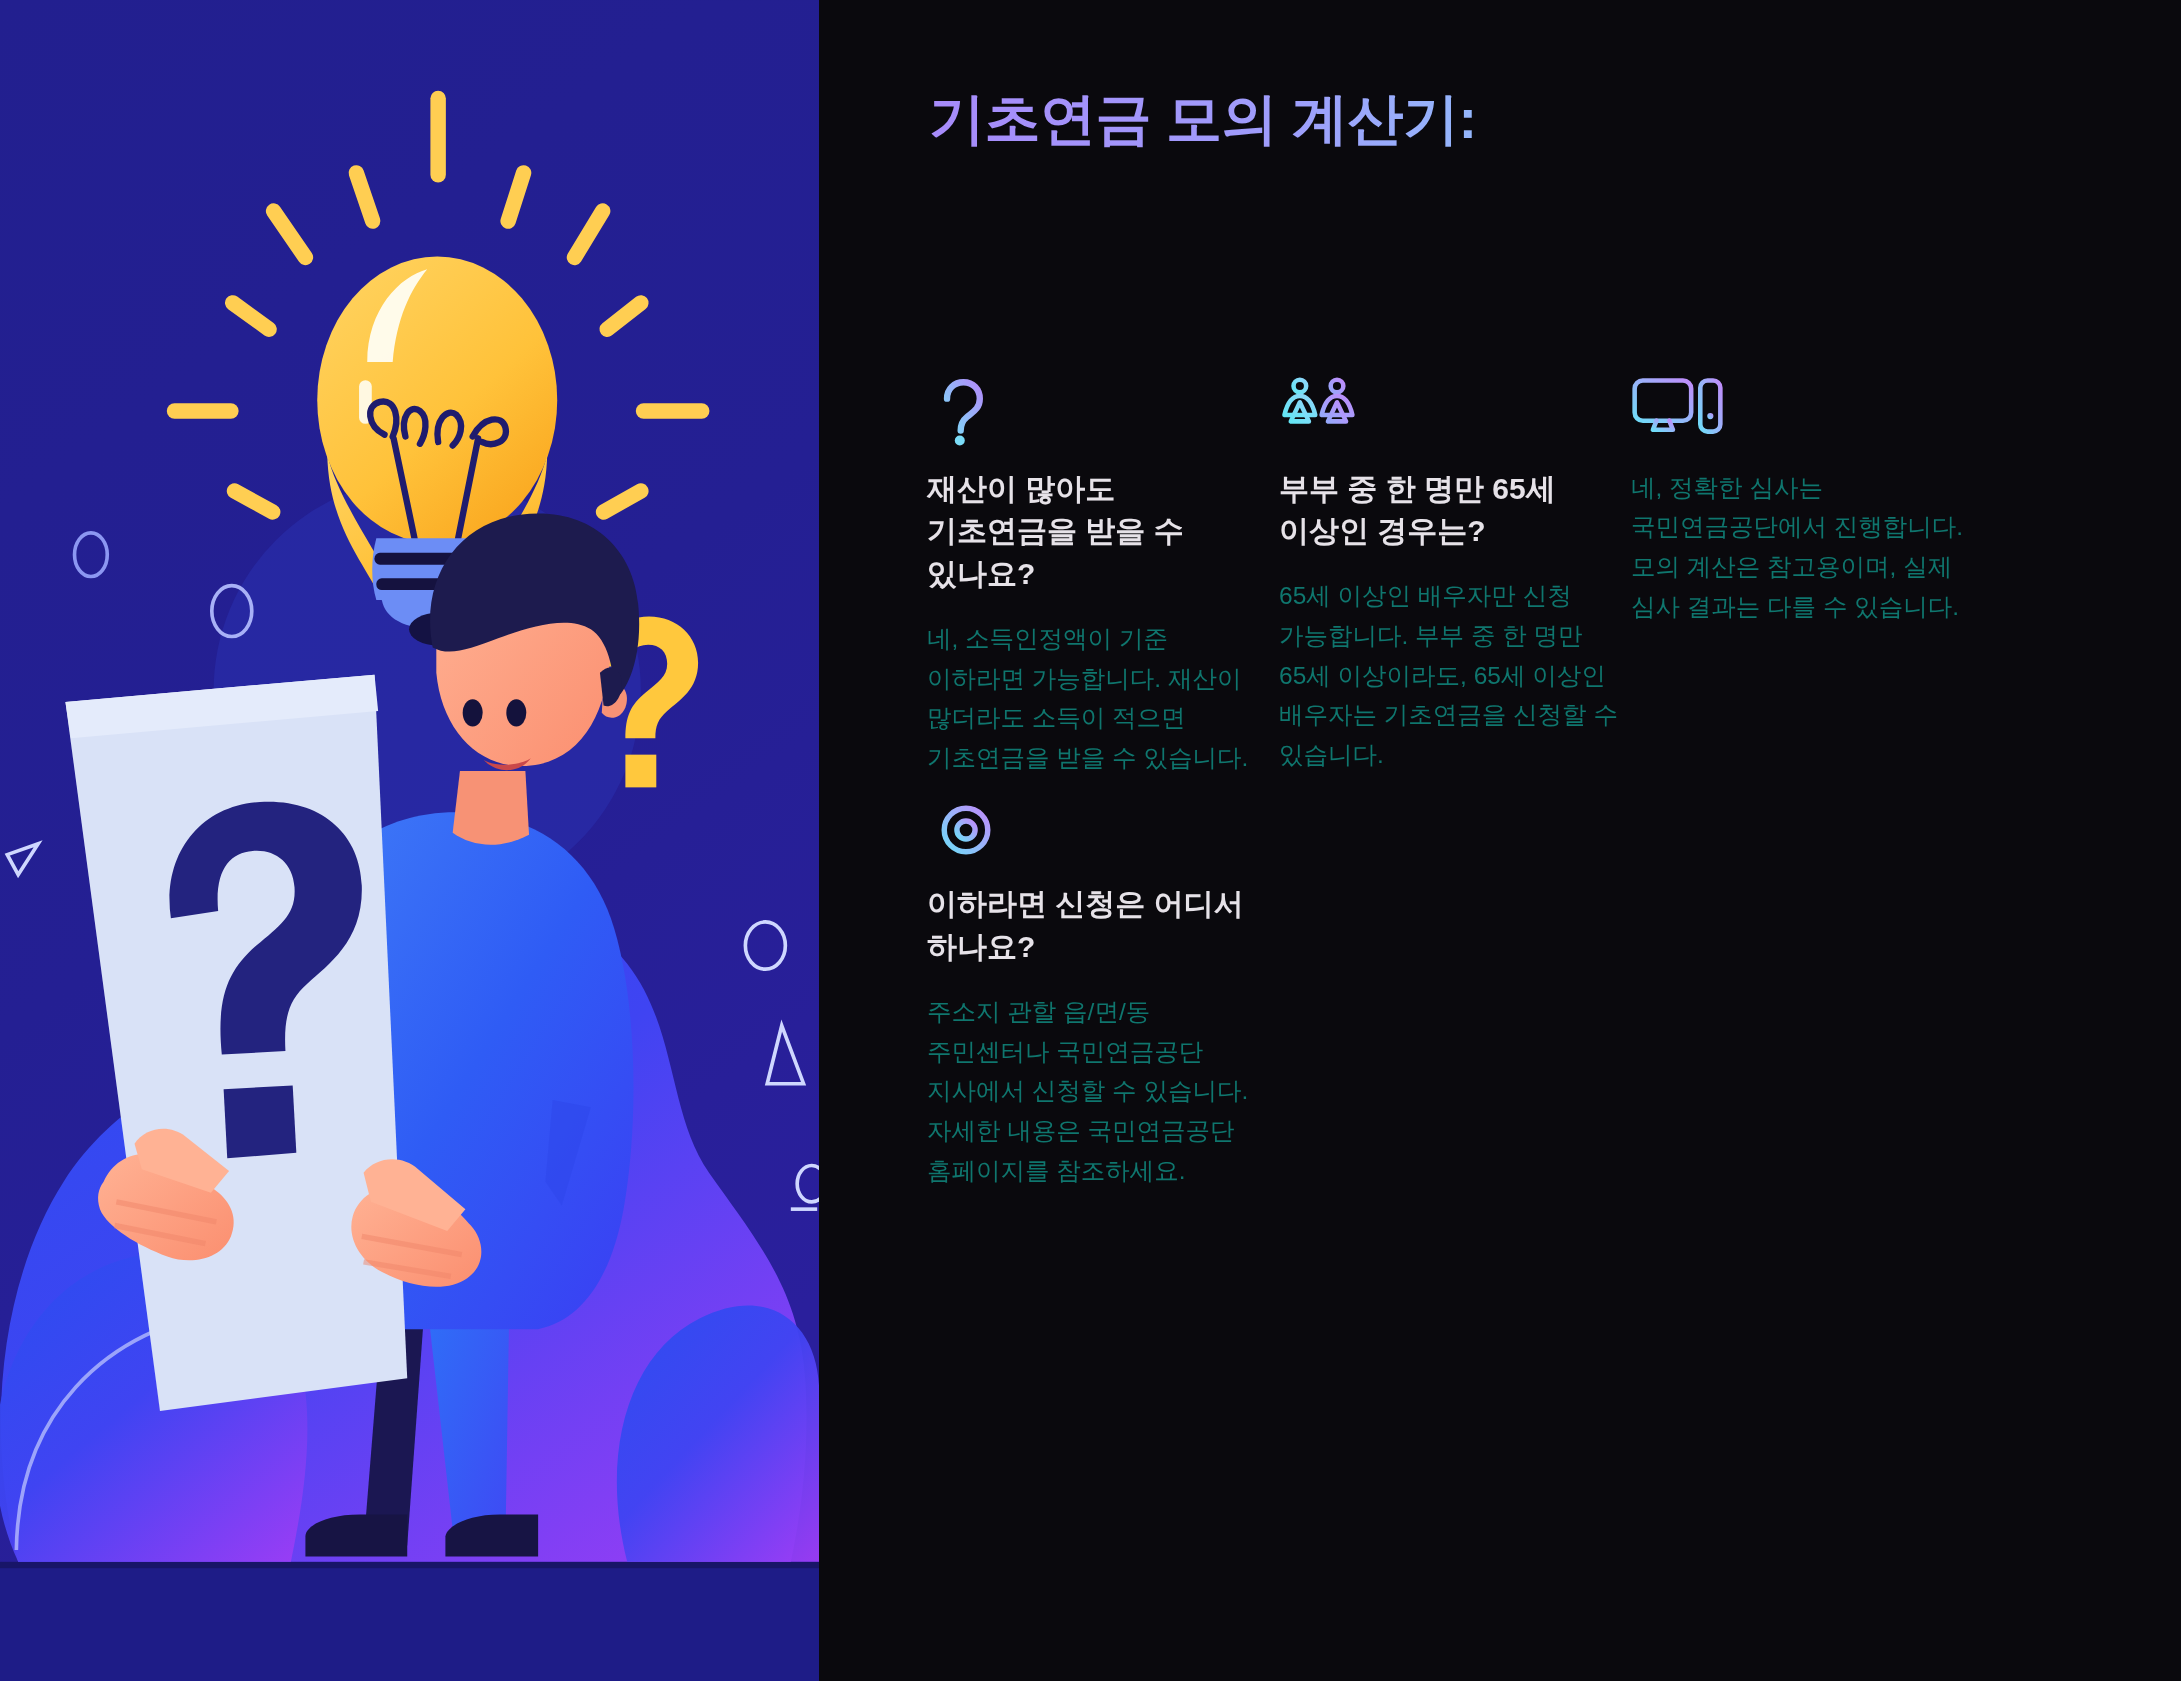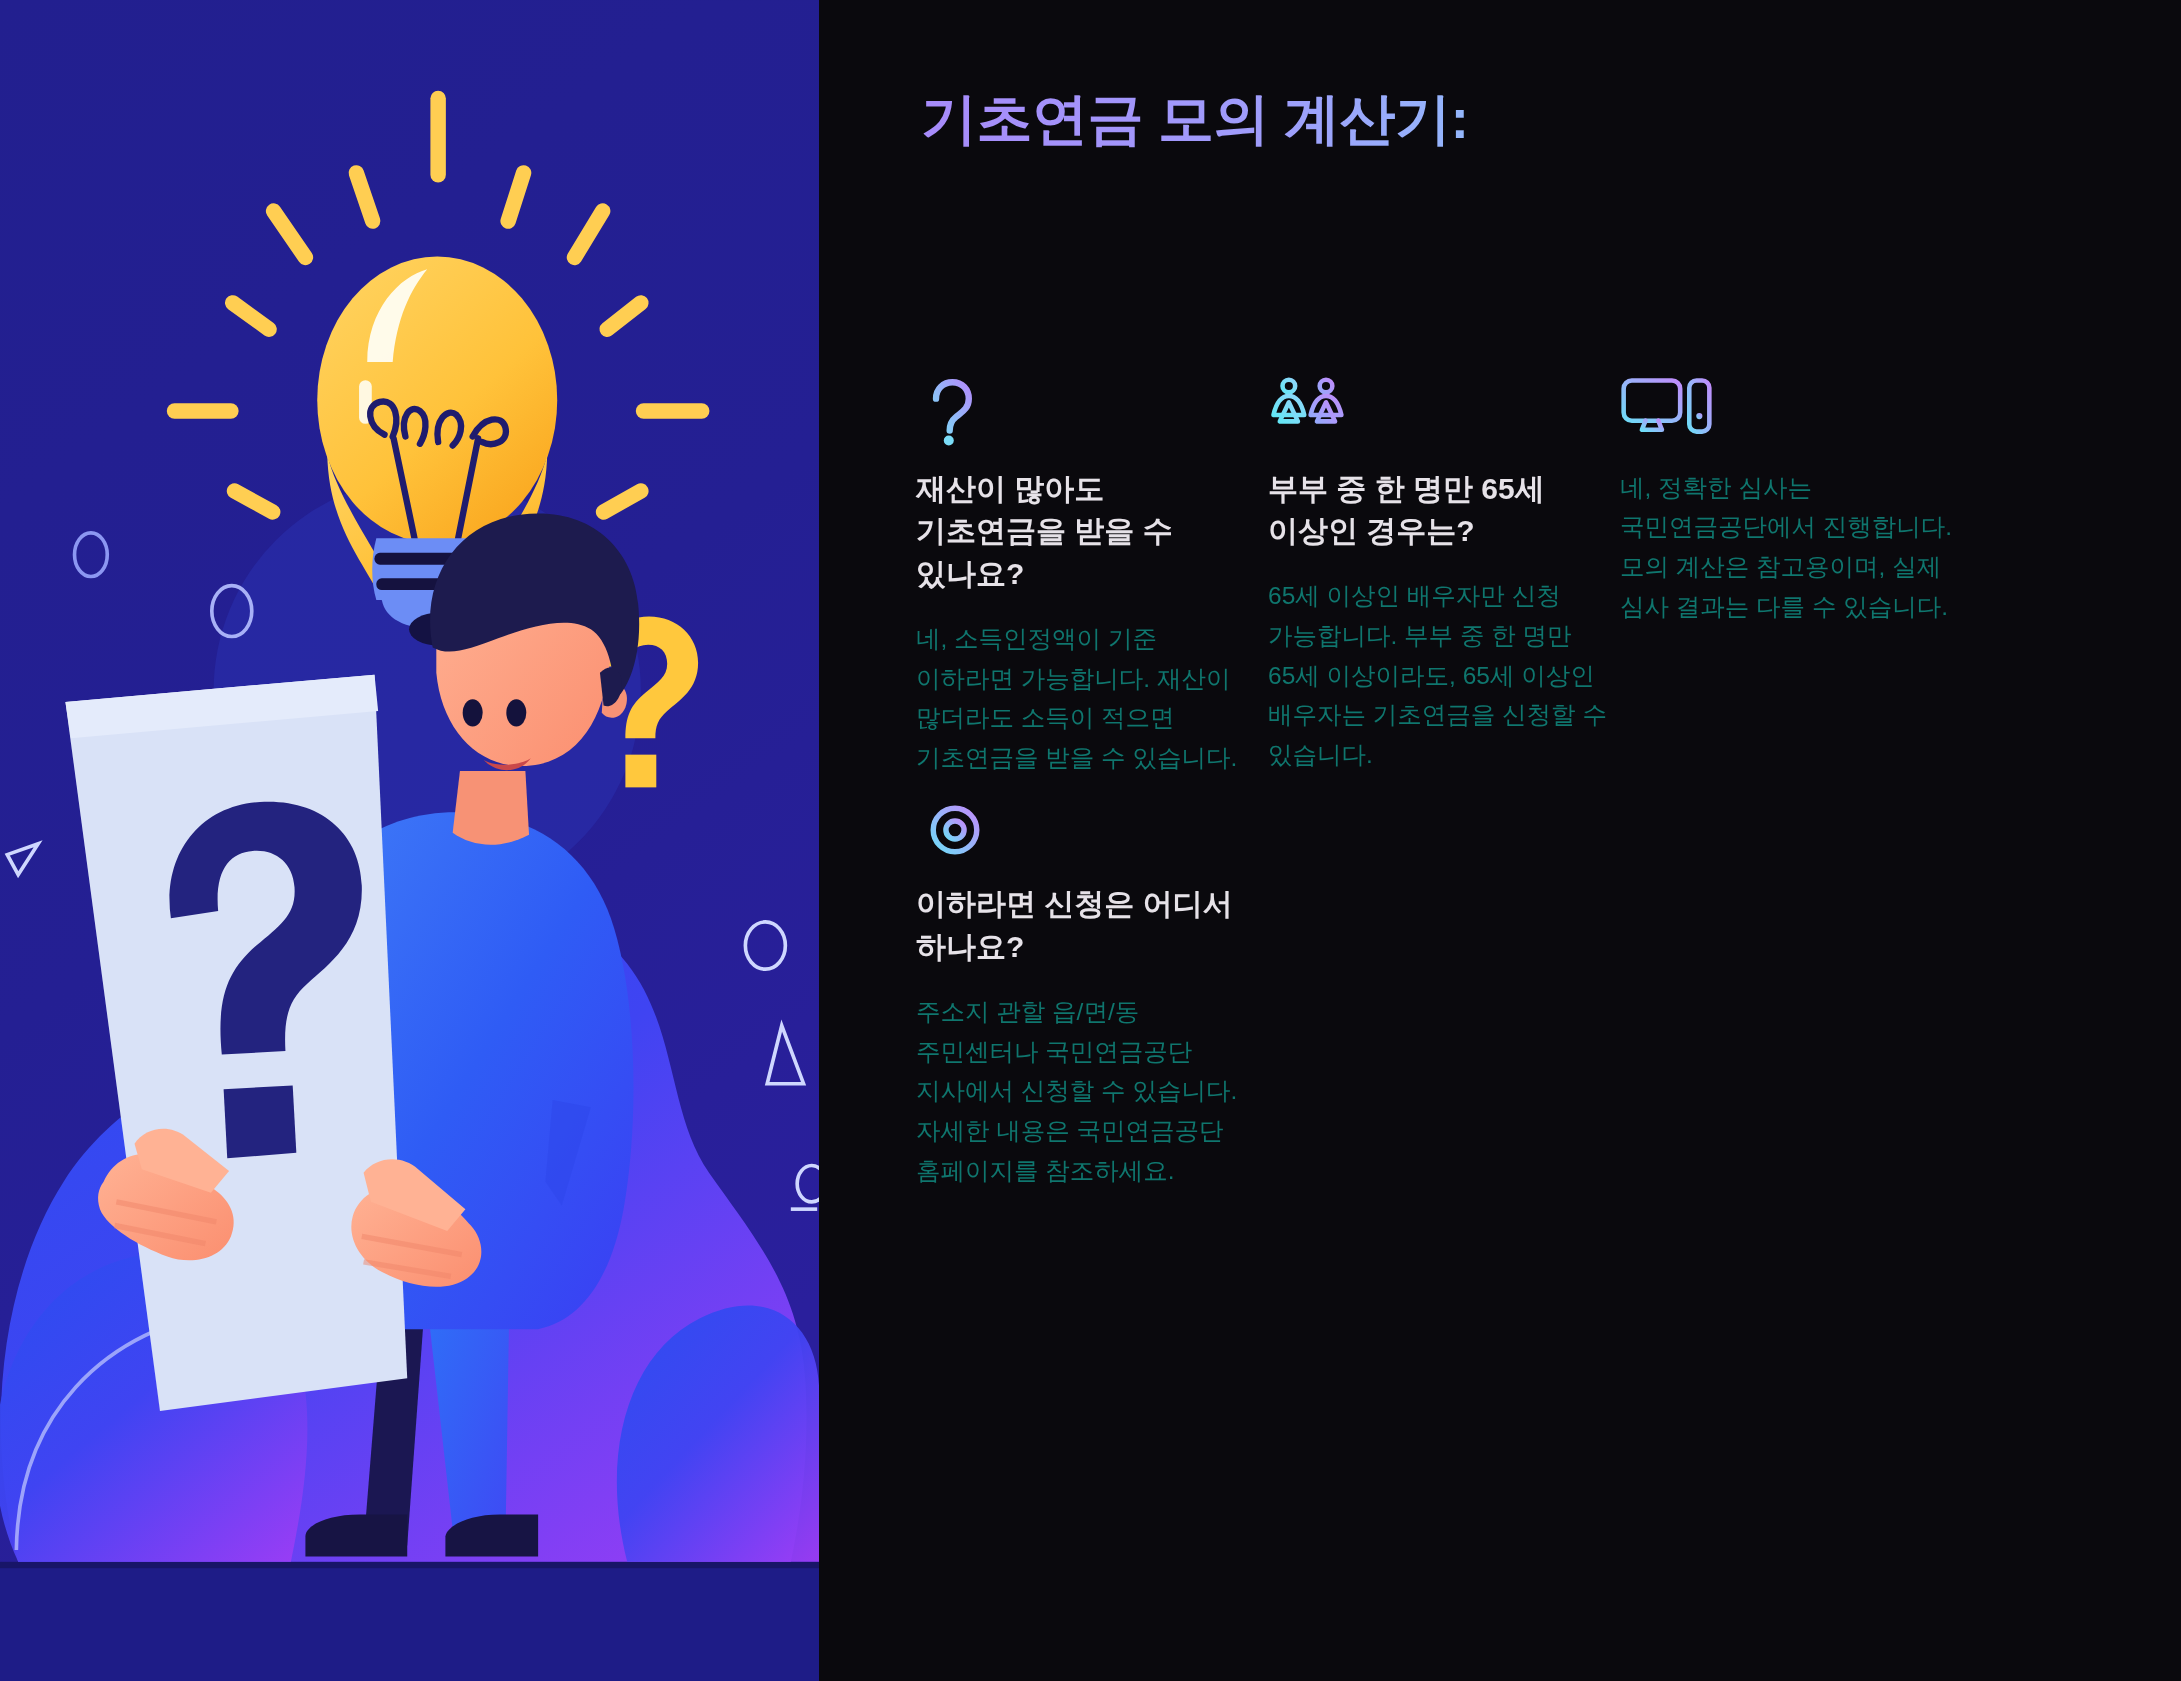--- a/index.html
+++ b/index.html
@@ -24,40 +24,40 @@
   
   .content-panel{
     position:relative;
     flex:1 1 auto;
     height:1682px;
     background:#0a090d;
     padding:0;
   }
   .title-block{
     position:absolute;
-    left:102px; top:71px;
+    left:110px; top:71px;
     width:1091px;
   }
   .title-line{
     font-size:56px;
     font-weight:700;
     line-height:1.72;
     letter-spacing:-0.5px;
     white-space:nowrap;
     background:linear-gradient(90deg,#a78bfa 0%,#9f9dfb 32%,#8fc2fc 58%,#7ad9f8 82%,#74dcf7 100%);
     -webkit-background-clip:text;
     background-clip:text;
     color:transparent;
     -webkit-text-fill-color:transparent;
   }
   .title-line.l2{ letter-spacing:0px; }
 
   .faq-grid{
     position:absolute;
-    left:97px; top:375px;
+    left:108px; top:375px;
     width:1209px;
     display:grid;
     grid-template-columns:339px 339px 339px;
     column-gap:56px;
     row-gap:95px;
     gap:13px;
   }
   .faq-card{ width:339px; }
   .faq-icon{
     height:69px;

